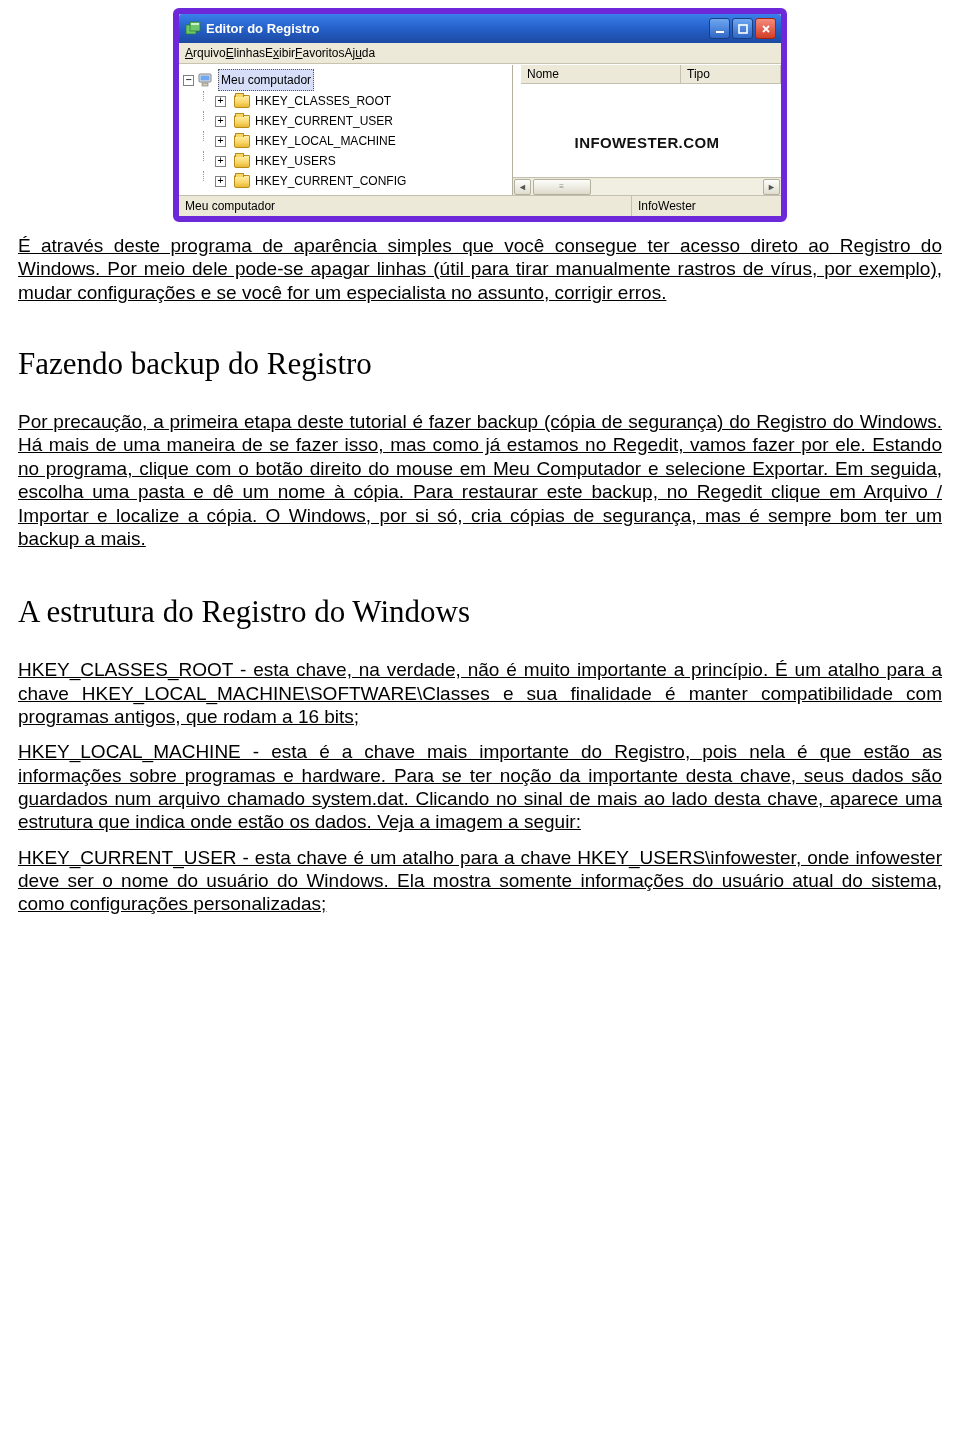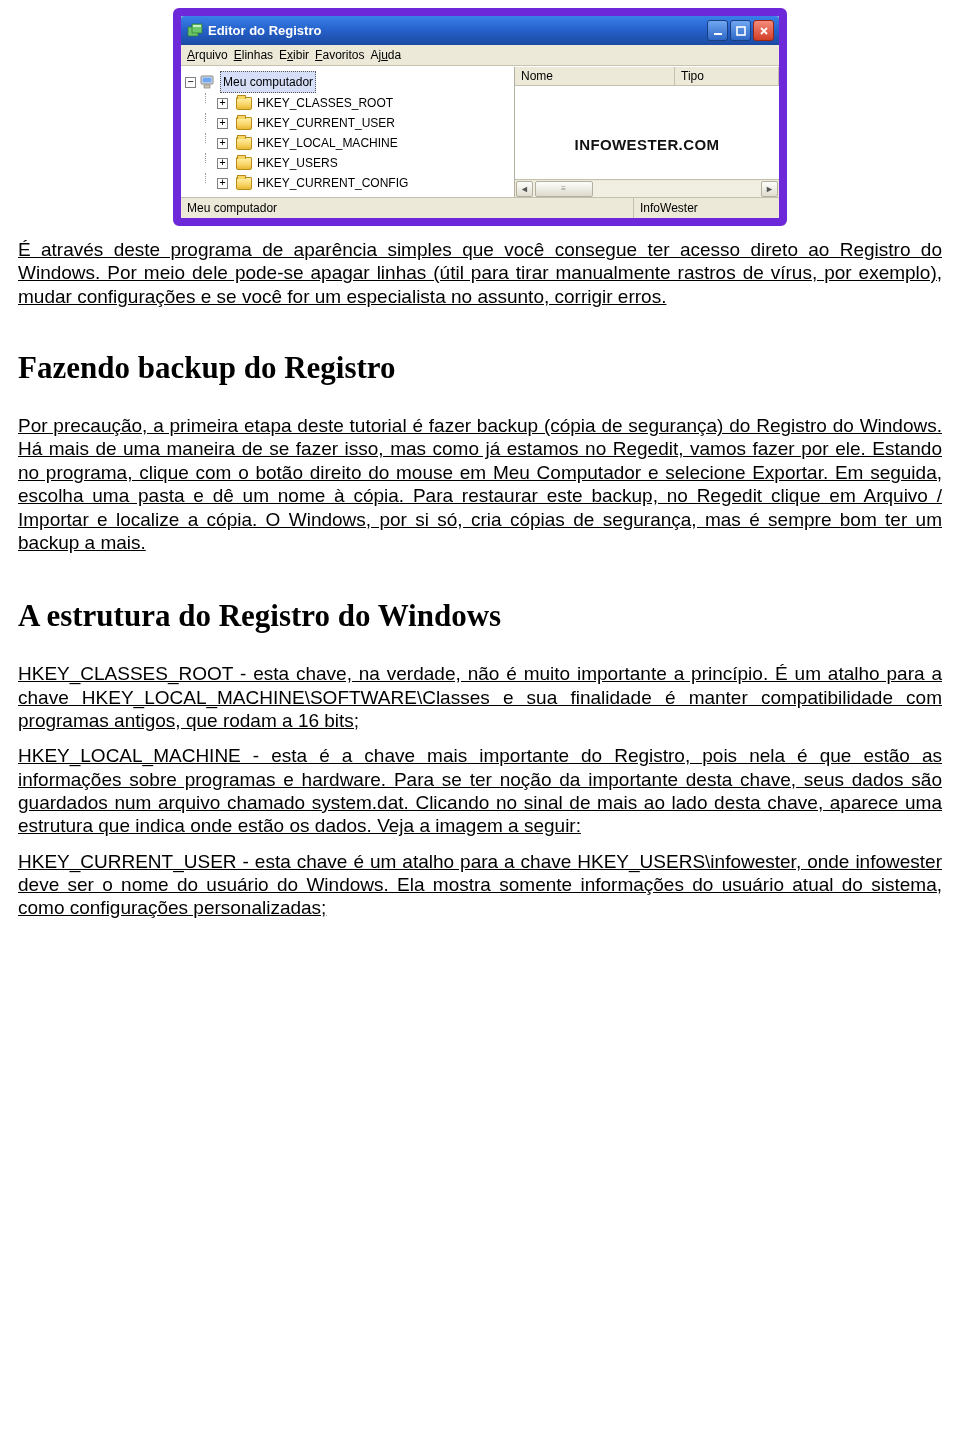--- a/index.html
+++ b/index.html
@@ -11,21 +11,21 @@
     color: #000;
     width: 960px;
   }
   .page {
     padding: 0 18px 28px 18px;
   }
   
   .window {
     width: 614px;
     margin: 8px auto 12px auto;
-    border: 8px solid #6d28d9;
+    border: 6px solid #6d28d9;
     border-radius: 6px;
     background: #ece9d8;
     font-family: Tahoma, Verdana, sans-serif;
     font-size: 12px;
     box-shadow: 0 0 0 1px #8ea6d2 inset;
   }
   .titlebar {
     background: linear-gradient(to bottom, #3a80ea 0%, #2560c9 50%, #1c4aa2 100%);
     color: #fff;
     padding: 4px 5px 4px 6px;
@@ -62,21 +62,21 @@
   }
   .winbtn.close {
     background: linear-gradient(to bottom, #f58b7c, #d23e27);
     border-color: #9c2614;
   }
   .menubar {
     background: #ece9d8;
     padding: 3px 6px;
     border-bottom: 1px solid #c8c3af;
     display: flex;
-    gap: 6px;
+    gap: 0;
     font-size: 12px;
   }
   .menubar span u { text-decoration: underline; }
   .client {
     display: flex;
     border-top: 1px solid #fff;
   }
   .left-pane {
     width: 334px;
     border-right: 1px solid #b4b0a0;
@@ -87,20 +87,21 @@
     flex: 1;
     background: #fff;
     display: flex;
     flex-direction: column;
   }
   .right-header {
     display: flex;
     background: #ece9d8;
     border-bottom: 1px solid #c4c0b0;
     font-size: 12px;
+    margin-left: 8px;
   }
   .right-header .col {
     padding: 2px 6px;
     border-right: 1px solid #c4c0b0;
   }
   .col.nome { width: 160px; }
   .col.tipo { flex: 1; }
   .right-body {
     flex: 1;
     height: 219px;
@@ -243,21 +244,21 @@
   
   .doc-p {
     font-size: 19px;
     line-height: 1.23;
     margin: 0 0 12px 0;
     text-align: justify;
     text-decoration: underline;
   }
   h2.doc-h {
     font-family: "Times New Roman", Times, serif;
-    font-weight: bold;
+    font-weight: normal;
     font-size: 31px;
     margin: 42px 0 28px 0;
   }
   h2.doc-h.section2 { margin-top: 44px; }
 </style>
 </head>
 <body>
 
 <div class="page">
 

